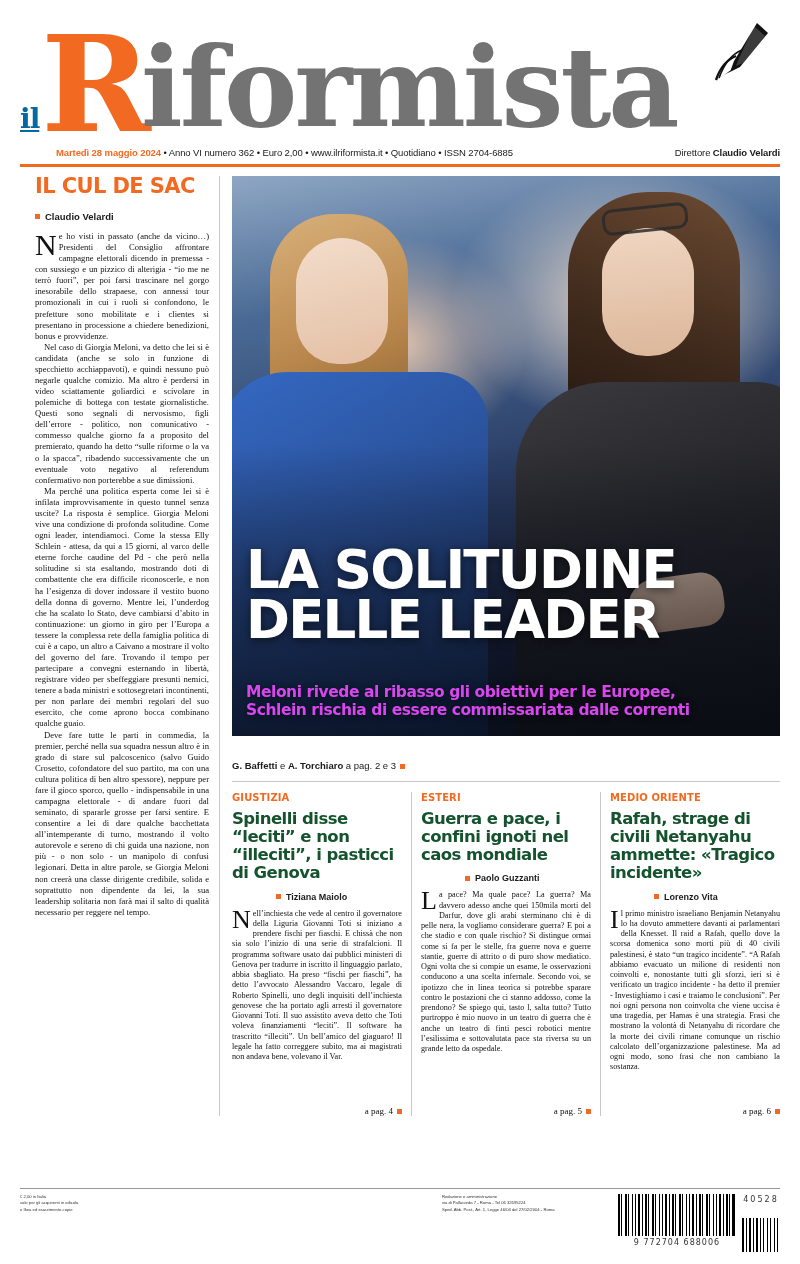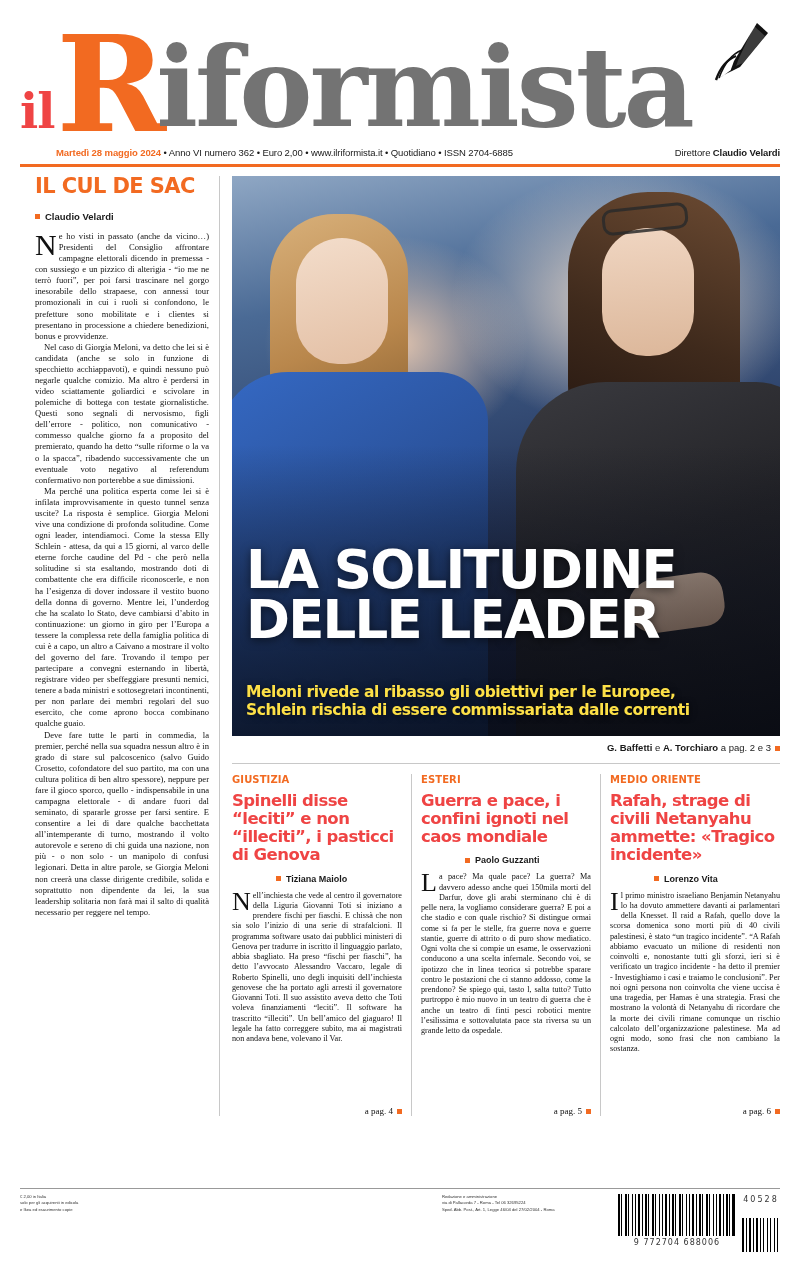--- a/index.html
+++ b/index.html
@@ -28,25 +28,26 @@
   }
   .logo-line {
     display: flex;
     align-items: flex-end;
     line-height: 0.82;
     position: relative;
   }
   .logo-il {
     font-family: "DejaVu Serif", serif;
     font-weight: bold;
-    font-size: 48px;
-    color: #ef4444;
+    font-size: 28px;
+    color: #0369a1;
     letter-spacing: -1px;
     padding-bottom: 6px;
     margin-right: 2px;
+    text-decoration: underline;
   }
   .logo-R {
     font-family: "DejaVu Serif", serif;
     font-weight: bold;
     font-size: 132px;
     color: #F26A21;
     letter-spacing: -6px;
     line-height: 0.78;
   }
   .logo-rest {
@@ -242,34 +243,34 @@
     font-size: 53px;
     line-height: 0.93;
     letter-spacing: -1.8px;
     text-shadow: 0 2px 10px rgba(0,0,0,.55);
   }
   .subhead {
     position: absolute;
     left: 14px;
     bottom: 16px;
     right: 12px;
-    color: #fde047;
+    color: #d946ef;
     font-family: "DejaVu Sans", sans-serif;
     font-weight: bold;
     font-size: 15.5px;
     line-height: 1.2;
     letter-spacing: -0.45px;
     text-shadow: 0 1px 7px rgba(0,0,0,.6);
   }
 
   .hero-credit {
-    text-align: right;
+    text-align: left;
     font-size: 9.5px;
     color: #1a1a1a;
-    margin-top: 6px;
+    margin-top: 24px;
     margin-bottom: 10px;
   }
   .hero-credit b { font-weight: bold; }
   .hero-credit .sq {
     width: 5px; height: 5px; background: #F26A21;
     display: inline-block; margin-left: 4px;
   }
 
   
   .news-row {
@@ -295,21 +296,21 @@
     color: #F26A21;
     letter-spacing: 0.1px;
     margin-bottom: 7px;
   }
   .news-title {
     font-family: "DejaVu Sans", sans-serif;
     font-weight: bold;
     font-size: 16.5px;
     line-height: 1.1;
     letter-spacing: -0.55px;
-    color: #ef4444;
+    color: #14532d;
     margin-bottom: 9px;
   }
   .news-author {
     font-size: 9px;
     font-weight: bold;
     color: #1a1a1a;
     margin-bottom: 7px;
     display: flex;
     align-items: center;
     padding-left: 44px;

